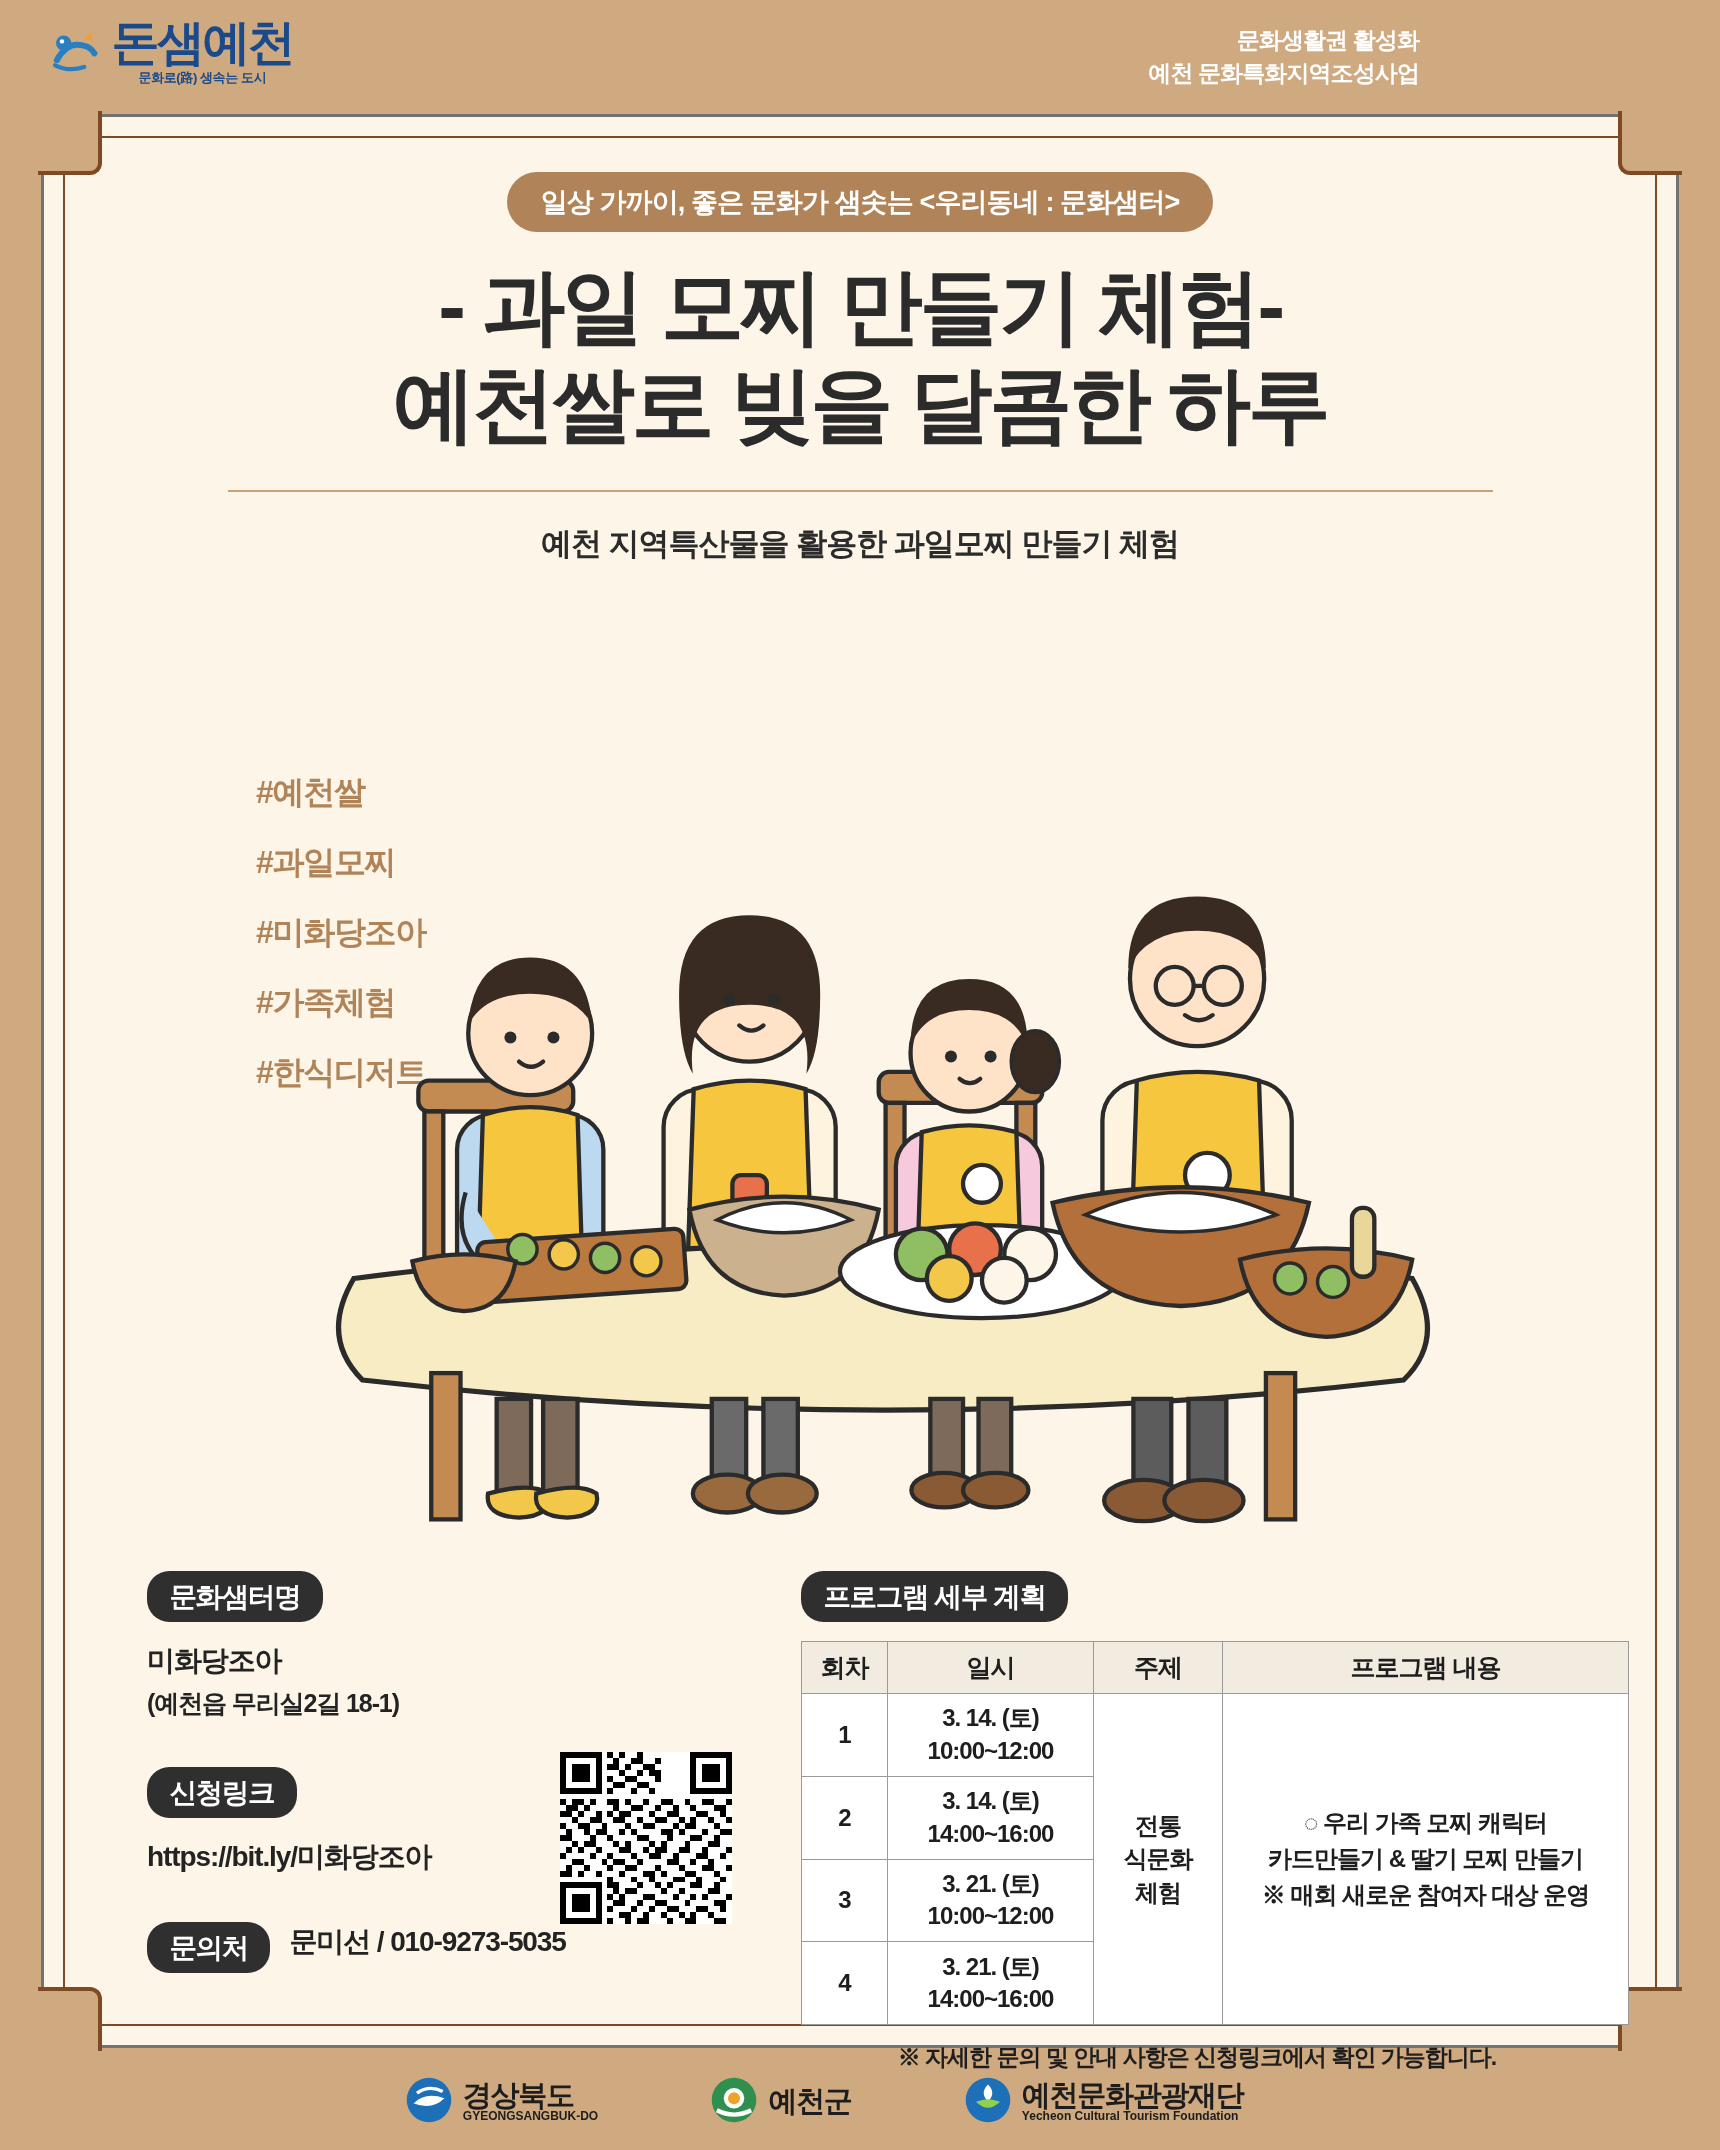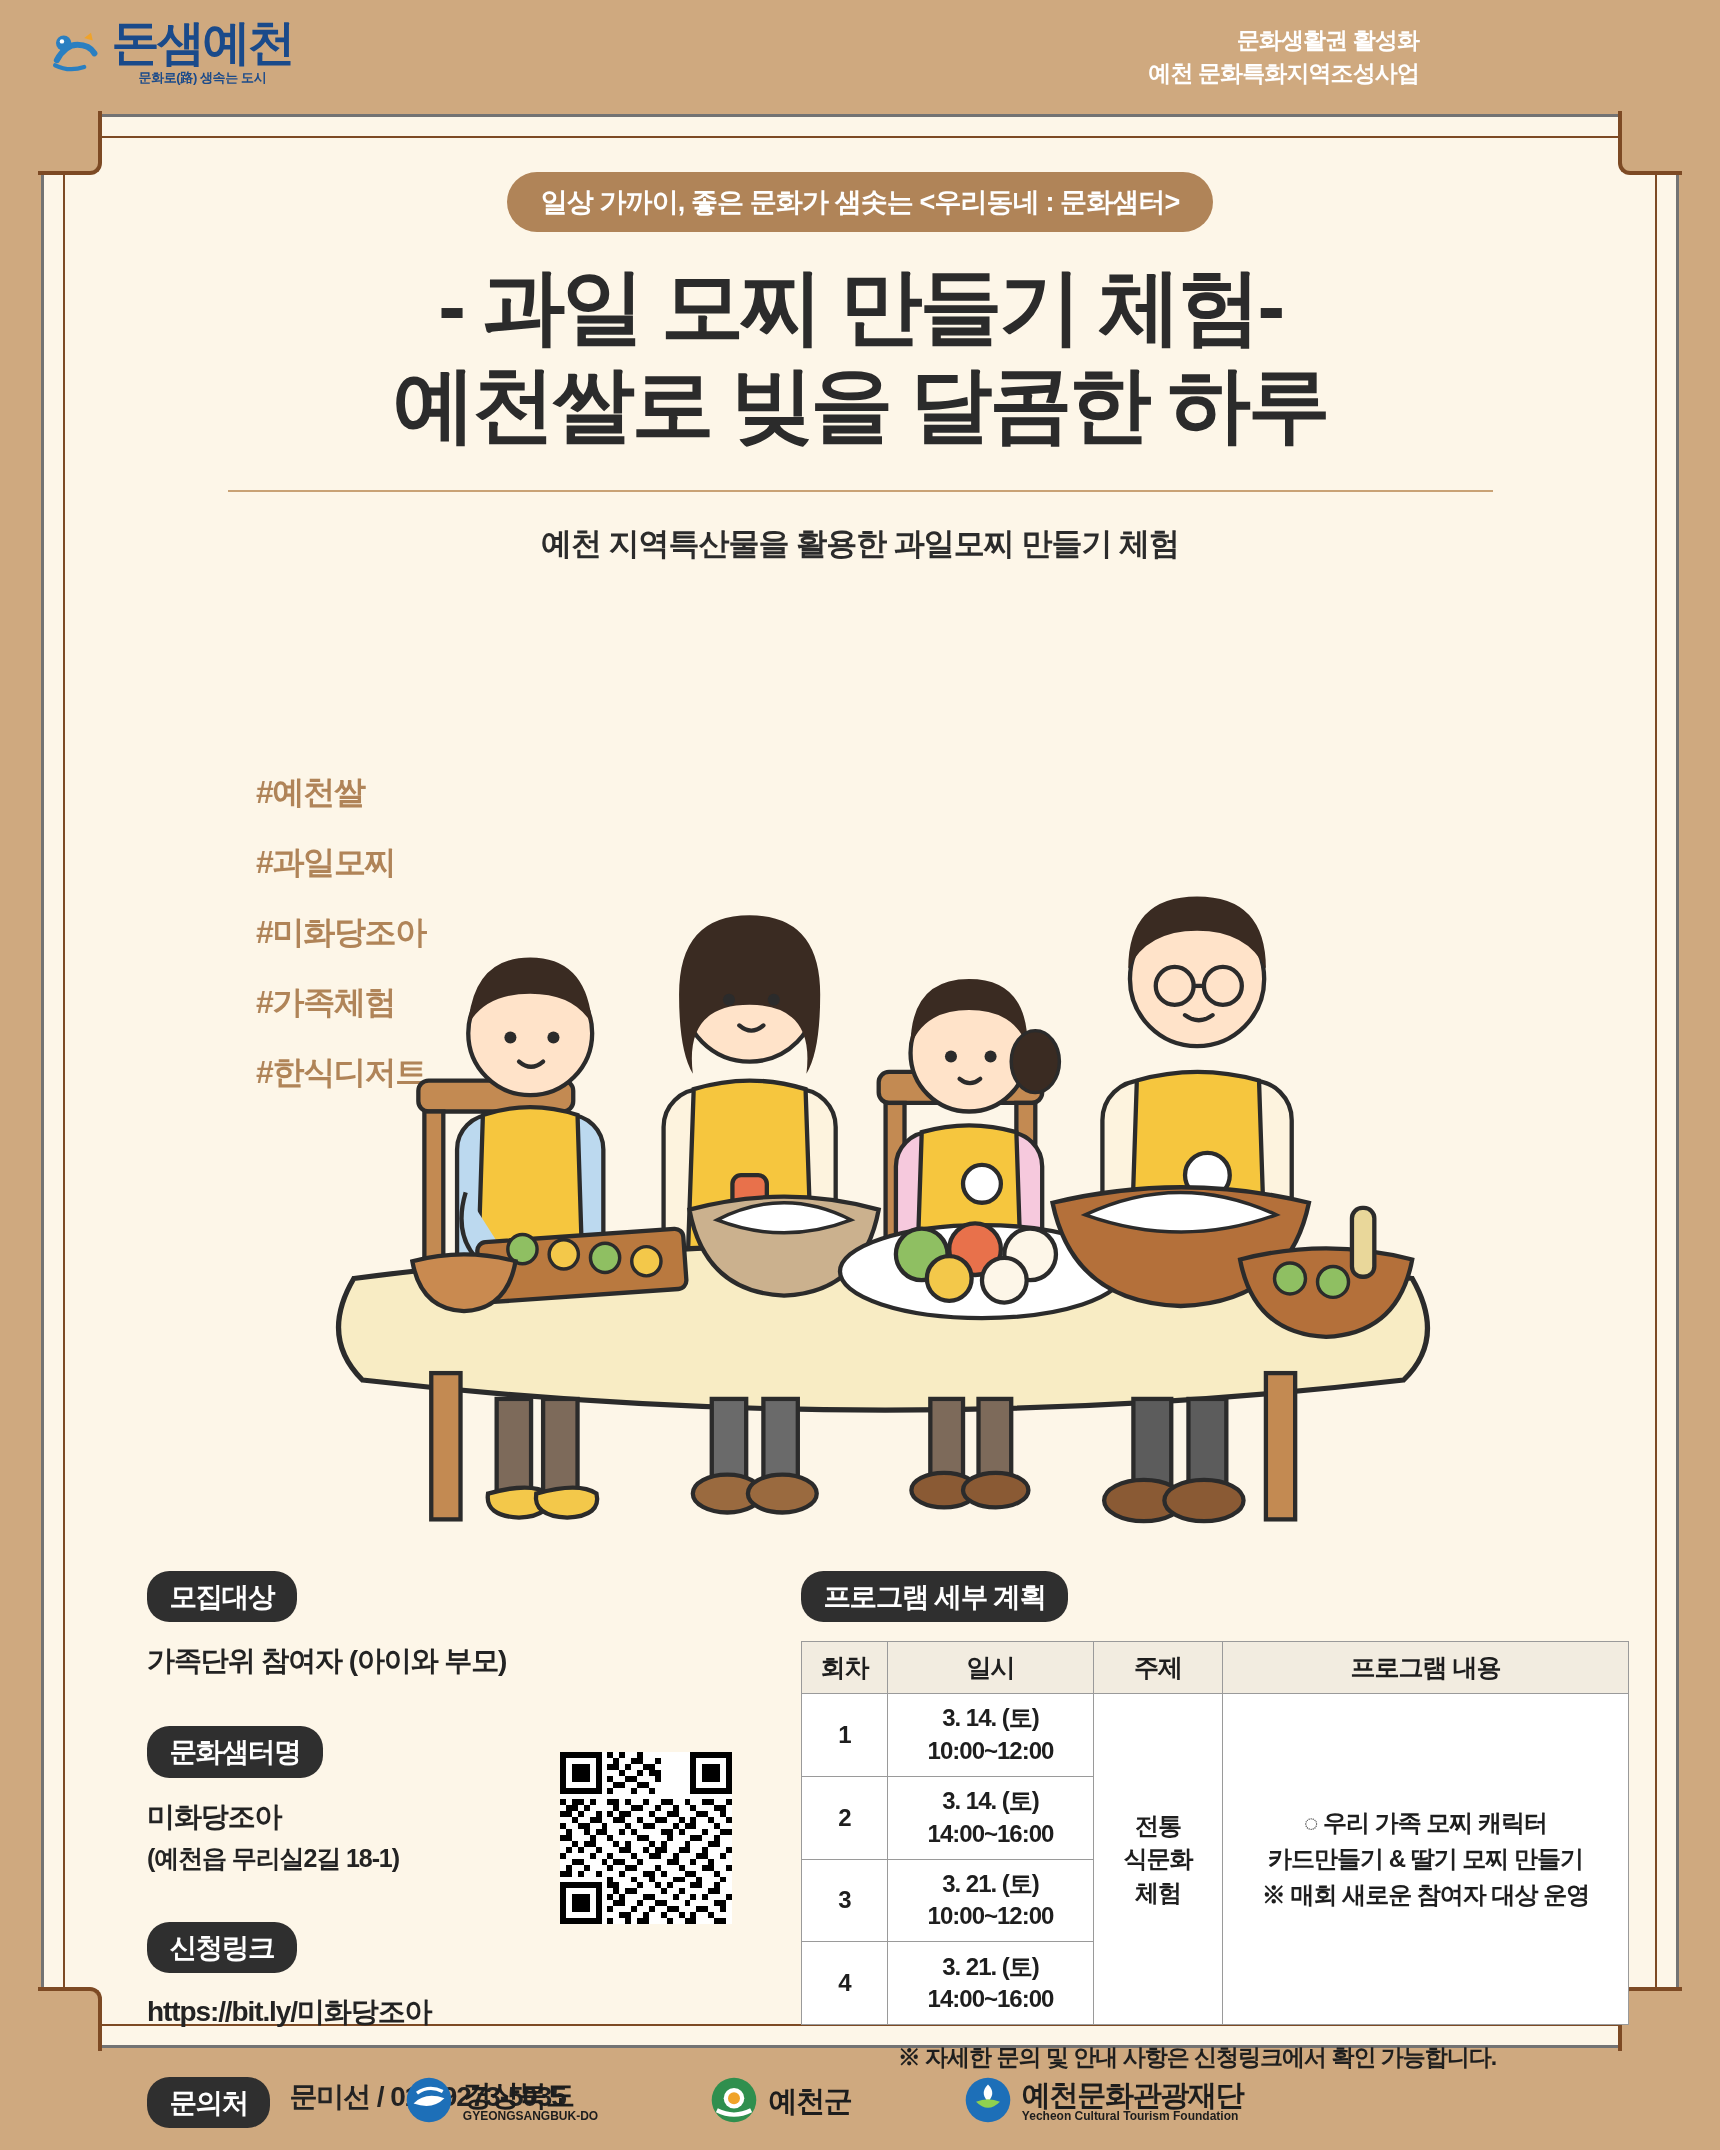--- a/index.html
+++ b/index.html
@@ -294,24 +294,20 @@
       <rect x="936" y="660" width="44" height="110" fill="#5c5c5c" stroke="#2b2b2b" stroke-width="5"></rect>
       <rect x="1000" y="660" width="44" height="110" fill="#5c5c5c" stroke="#2b2b2b" stroke-width="5"></rect>
       <ellipse cx="948" cy="778" rx="46" ry="24" fill="#8a5a34" stroke="#2b2b2b" stroke-width="5"></ellipse>
       <ellipse cx="1018" cy="778" rx="46" ry="24" fill="#8a5a34" stroke="#2b2b2b" stroke-width="5"></ellipse>
     </svg>
   </div>
 
   <div class="lower">
 
     <div class="left-col">
-      <div class="block">
-        <span class="badge">모집대상</span>
-        <div class="lbl-text">가족단위 참여자 (아이와 부모)</div>
-      </div>
 
       <div class="block">
         <span class="badge">문화샘터명</span>
         <div class="lbl-text">미화당조아</div>
         <div class="lbl-text lbl-small" style="margin-top:5.2px;">(예천읍 무리실2길 18-1)</div>
       </div>
 
       <div class="block">
         <span class="badge">신청링크</span>
         <div class="lbl-text">https://bit.ly/미화당조아</div>

